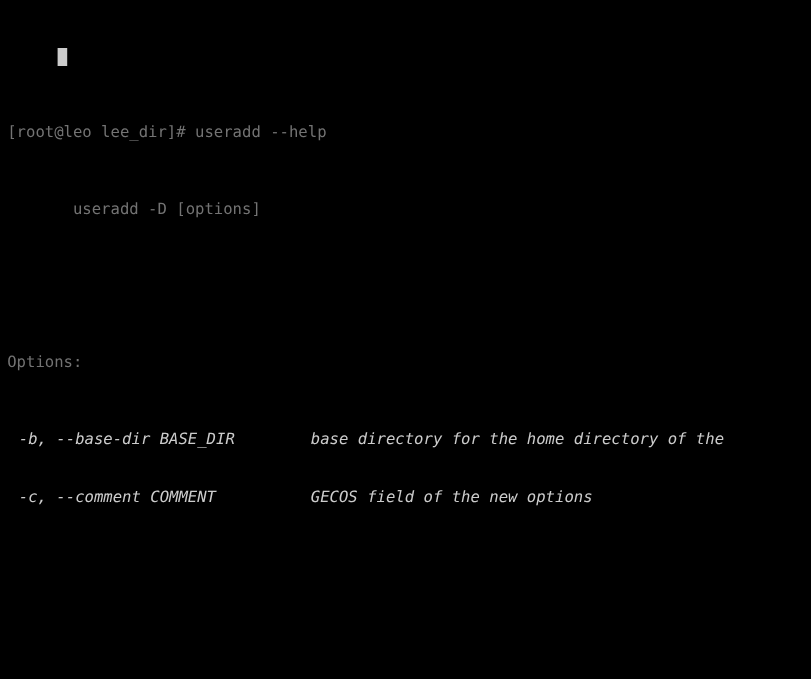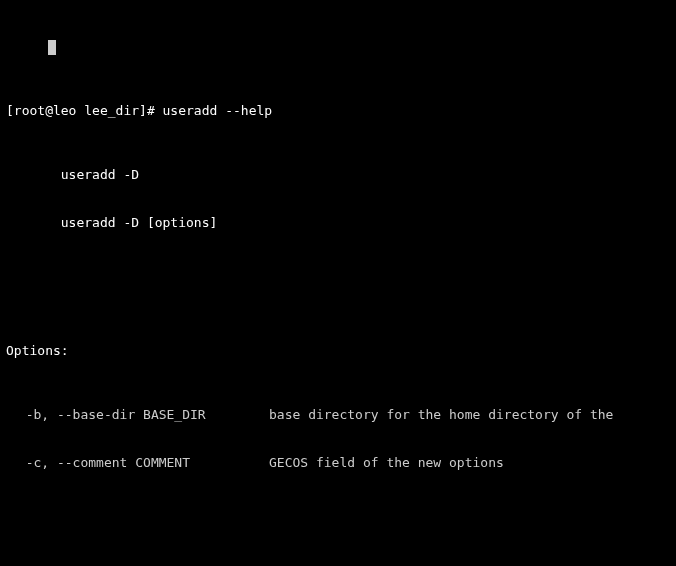--- a/index.html
+++ b/index.html
@@ -37,21 +37,21 @@
     white-space: pre;
     font-size: 13px;
     line-height: 16px;
   }
   .row {
     height: 16px;
     line-height: 16px;
     white-space: pre;
     display: block;
     padding-left: 6px;
-    color: #ffffff;
+    color: #737373;
   }
   .cursorrow {
     height: 16px;
     line-height: 16px;
     display: block;
     padding-left: 6px;
     position: relative;
   }
   .cursor {
     display: inline-block;
@@ -60,21 +60,22 @@
     background: #cccccc;
     vertical-align: bottom;
     margin-left: 42px;
   }
   
   .opt {
     display: block;
     height: 16px;
     line-height: 16px;
     white-space: pre;
-    padding-left: 10px;
+    padding-left: 0;
+    font-style: italic;
   }
   .flag {
     display: inline-block;
     width: 259px;
     white-space: pre;
     vertical-align: top;
   }
   .desc {
     display: inline-block;
     white-space: pre;
@@ -84,21 +85,20 @@
 </head>
 <body style="background: rgb(0, 0, 0);">
 
 <div id="terminal" style="background: rgb(0, 0, 0); color: rgb(204, 204, 204);">
   <div id="screen">
 
     <span class="cursorrow"><span class="cursor" style="background: rgb(204, 204, 204);"></span></span>
 
     <span class="row">[root@leo lee_dir]# useradd --help</span>
 
-    <span class="row">       useradd -D</span>
     <span class="row">       useradd -D [options]</span>
 
     <span class="row"></span>
 
     <span class="row">Options:</span>
 
     <span class="opt"><span class="flag">  -b, --base-dir BASE_DIR</span><span class="desc">base directory for the home directory of the</span></span>
     <span class="opt"><span class="flag">  -c, --comment COMMENT</span><span class="desc">GECOS field of the new options</span></span>
     
     

